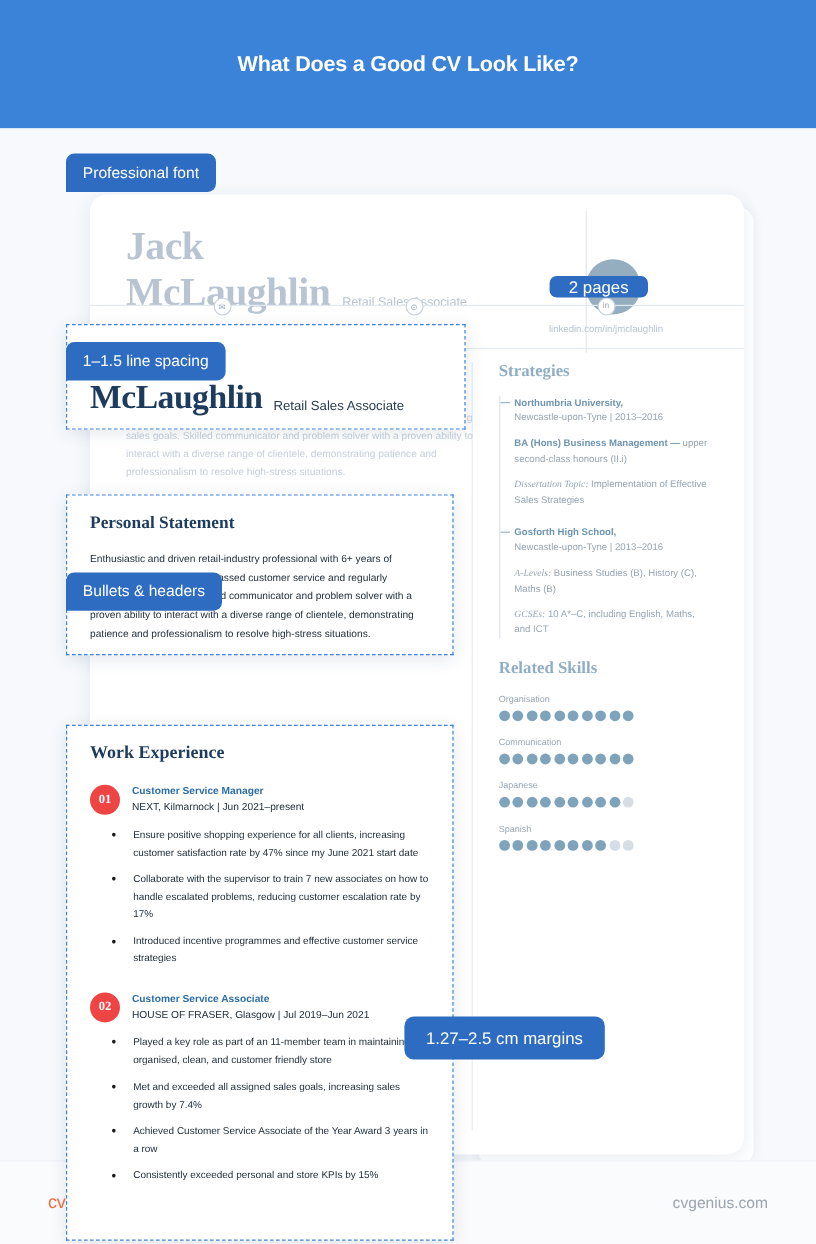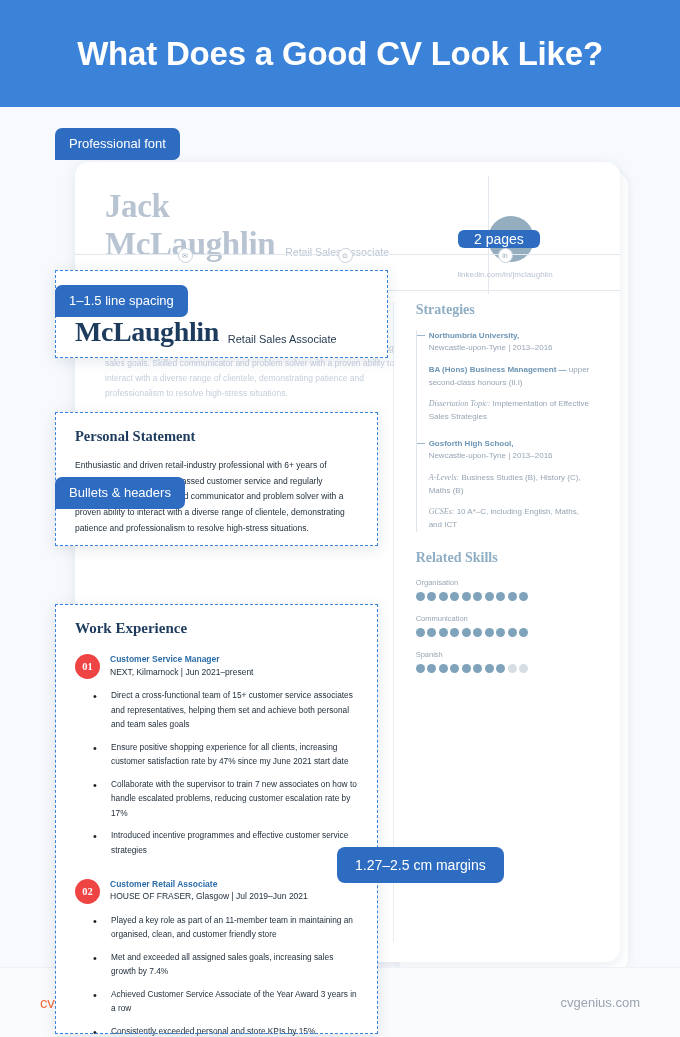--- a/index.html
+++ b/index.html
@@ -11,21 +11,21 @@
   }
   .page { position: relative; width: 680px; height: 1037px; background: #f7f9fc; }
 
   
   .header {
     position: absolute; left: 0; top: 0; width: 680px; height: 107px;
     background: #3b82d9;
     display: flex; align-items: center; justify-content: center;
   }
   .header-title {
-    color: #ffffff; font-size: 33px; font-weight: bold;
+    color: #ffffff; font-size: 18px; font-weight: bold;
     letter-spacing: -0.2px; text-align: center;
   }
 
   
   .canvas { position: absolute; left: 0; top: 107px; width: 680px; height: 860px; background: #f7f9fc; }
 
   
   .cv-page-back {
     position: absolute; left: 398px; top: 65px; width: 230px; height: 800px;
     background: #ffffff; border-radius: 14px;
@@ -297,20 +297,35 @@
                     <span class="dot"></span>
                     <span class="dot"></span>
                     <span class="dot"></span>
                     <span class="dot"></span>
                     <span class="dot"></span>
                     <span class="dot"></span>
                     <span class="dot"></span>
                   </div>
               </div>
               <div class="skill-block">
+                <div class="skill-name">Japanese</div>
+                <div class="skill-dots">
+                    <span class="dot"></span>
+                    <span class="dot"></span>
+                    <span class="dot"></span>
+                    <span class="dot"></span>
+                    <span class="dot"></span>
+                    <span class="dot"></span>
+                    <span class="dot"></span>
+                    <span class="dot"></span>
+                    <span class="dot"></span>
+                    <span class="dot off"></span>
+                  </div>
+              </div>
+              <div class="skill-block">
                 <div class="skill-name">Spanish</div>
                 <div class="skill-dots">
                     <span class="dot"></span>
                     <span class="dot"></span>
                     <span class="dot"></span>
                     <span class="dot"></span>
                     <span class="dot"></span>
                     <span class="dot"></span>
                     <span class="dot"></span>
                     <span class="dot"></span>
@@ -354,34 +369,33 @@
 
         <div class="job">
           <div class="job-head">
             <div class="job-num">01</div>
             <div>
               <div class="job-title">Customer Service Manager</div>
               <div class="job-meta">NEXT, Kilmarnock | Jun 2021–present</div>
             </div>
           </div>
           <ul class="bullets">
-              <li>Direct a cross-functional team of 15+ customer service associates and representatives, helping them set and achieve both personal and team sales goals</li>
               <li>Ensure positive shopping experience for all clients, increasing customer satisfaction rate by 47% since my June 2021 start date</li>
               <li>Collaborate with the supervisor to train 7 new associates on how to handle escalated problems, reducing customer escalation rate by 17%</li>
               <li>Introduced incentive programmes and effective customer service strategies</li>
             </ul>
         </div>
 
         <div class="job-gap"></div>
 
         <div class="job">
           <div class="job-head">
             <div class="job-num">02</div>
             <div>
-              <div class="job-title">Customer Retail Associate</div>
+              <div class="job-title">Customer Service Associate</div>
               <div class="job-meta">HOUSE OF FRASER, Glasgow | Jul 2019–Jun 2021</div>
             </div>
           </div>
           <ul class="bullets">
               <li>Played a key role as part of an 11-member team in maintaining an organised, clean, and customer friendly store</li>
               <li>Met and exceeded all assigned sales goals, increasing sales growth by 7.4%</li>
               <li>Achieved Customer Service Associate of the Year Award 3 years in a row</li>
               <li>Consistently exceeded personal and store KPIs by 15%</li>
             </ul>
         </div>

